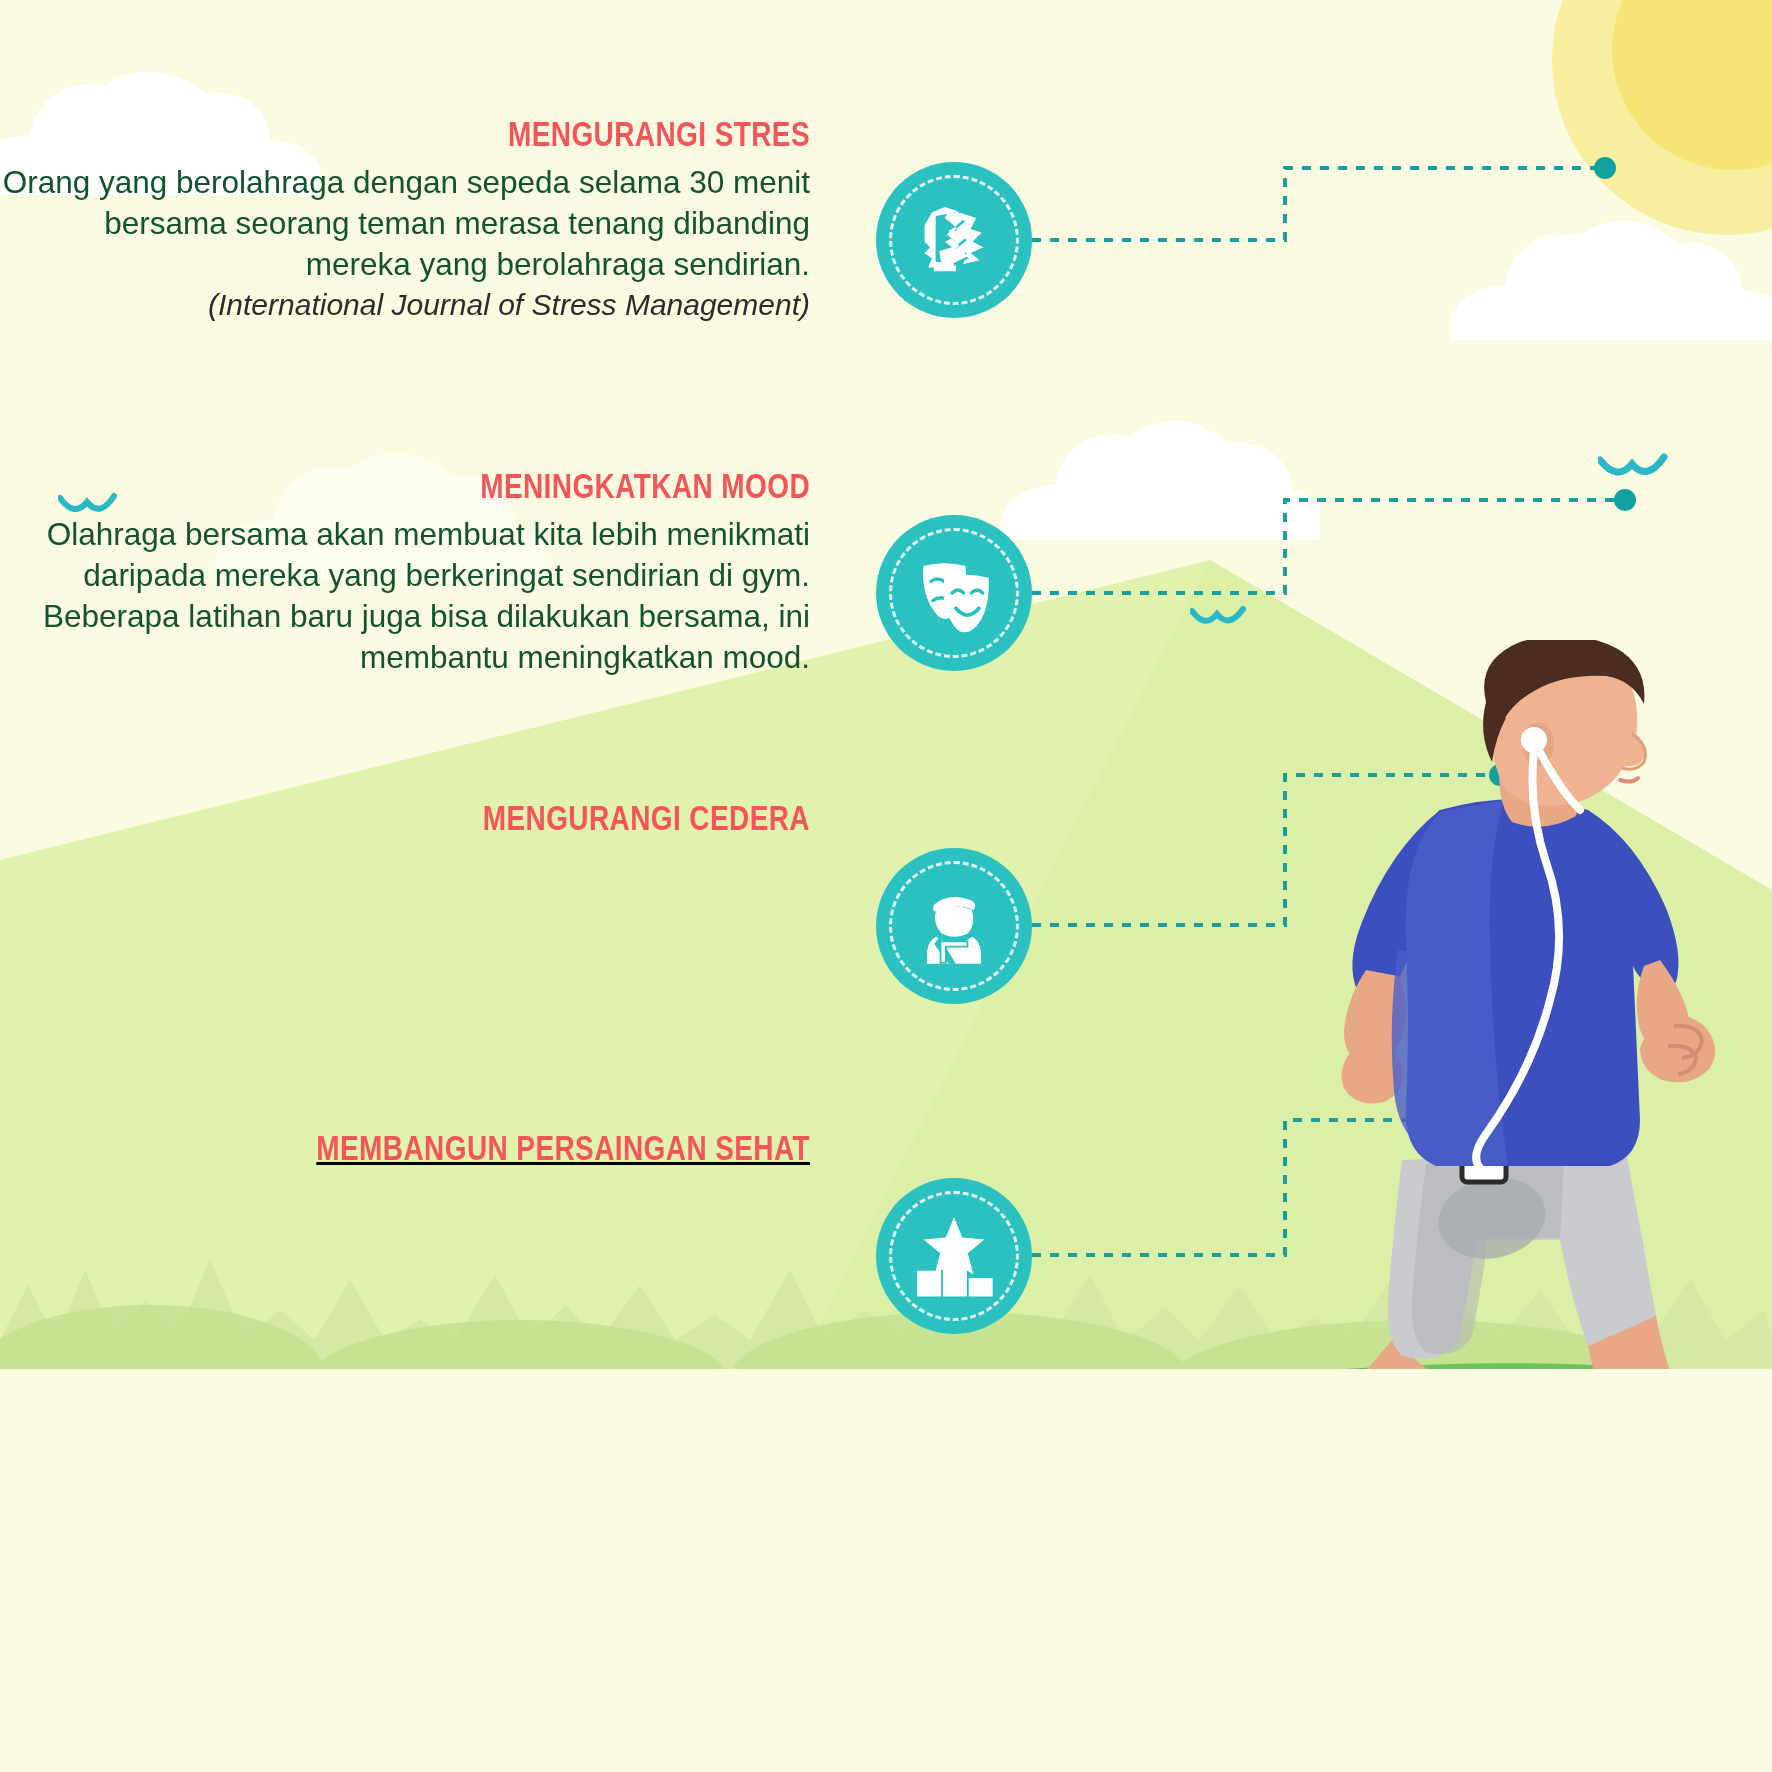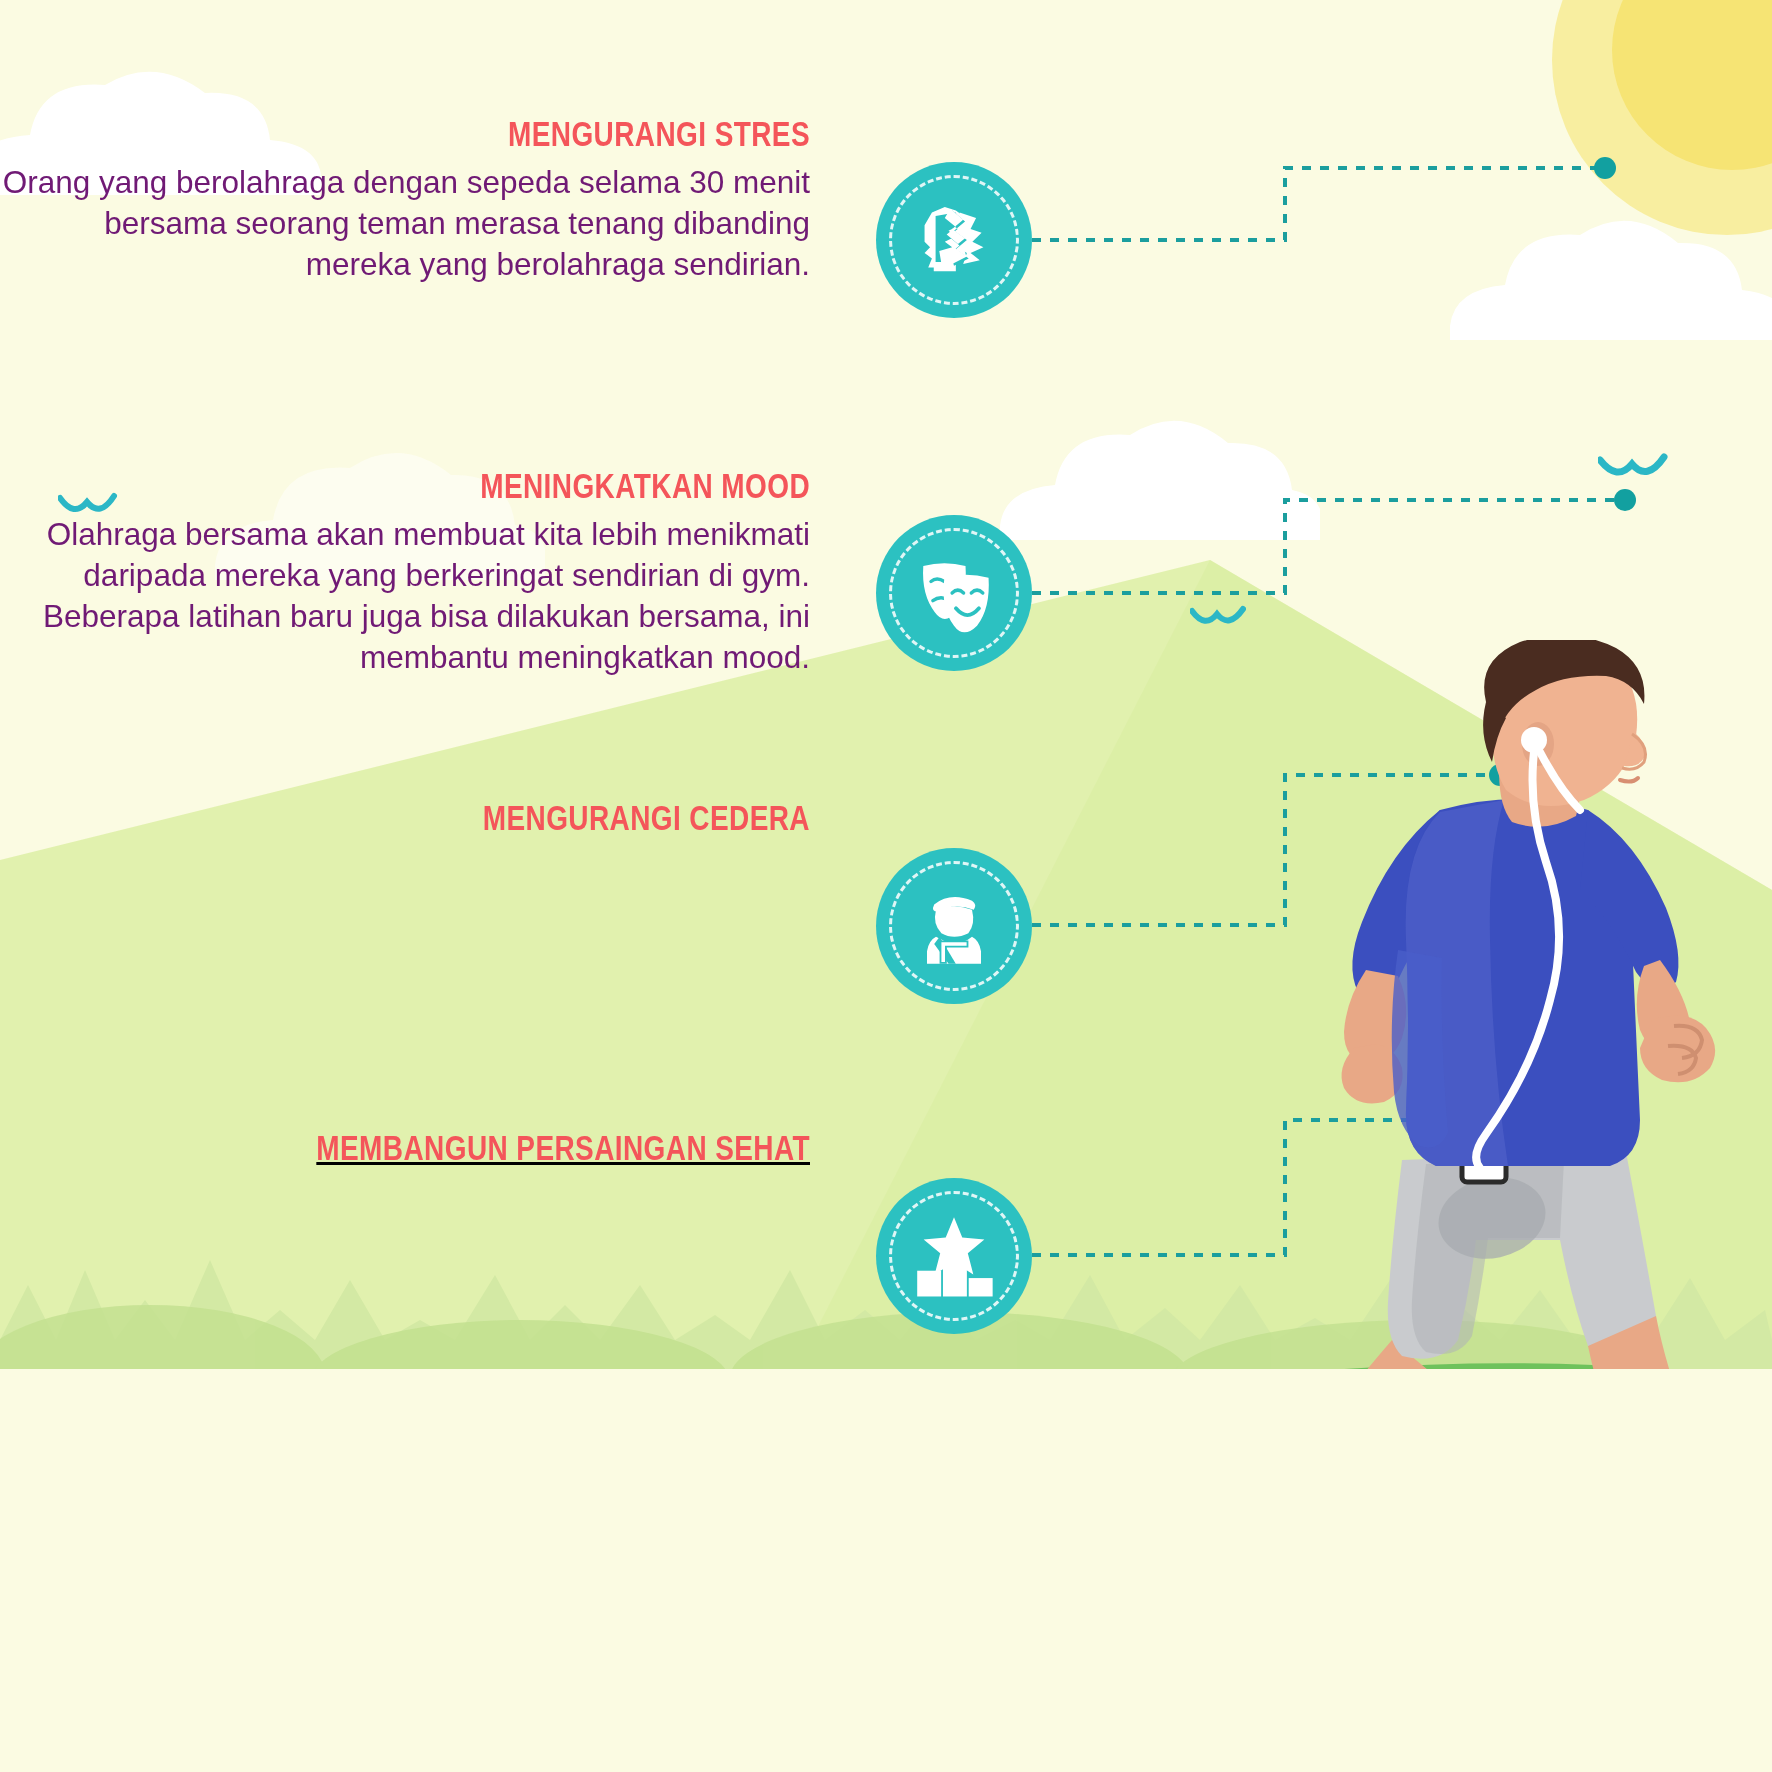--- a/index.html
+++ b/index.html
@@ -28,21 +28,21 @@
     font-weight:bold;
     font-size:35px;
     letter-spacing:0.5px;
     line-height:1.05;
     transform:scaleX(0.80);
     transform-origin:right center;
     white-space:nowrap;
     font-family:"Liberation Sans", sans-serif;
   }
   .block-body {
-    color:#701a75;
+    color:#14532d;
     font-size:31.5px;
     line-height:1.30;
     margin-top:9px;
     font-family:"Liberation Sans", sans-serif;
   }
   .block-source {
     color:#2c2c2c;
     font-size:30px;
     font-style:italic;
     line-height:1.3;
@@ -200,20 +200,21 @@
     <path d="M560,956 Q540,982 548,1004 Q560,1020 592,1016 L640,1000 Q650,988 640,976 L614,928 Z" fill="#dfe1e3"></path>
     <path d="M548,994 Q546,1012 572,1018 L632,1004 Q650,996 644,982 Z" fill="#8d9094"></path>
     <path d="M580,952 L604,948 M592,972 L616,966" stroke="#b9bcc0" stroke-width="7" stroke-linecap="round"></path>
   </svg>
 
   <div class="text-col">
 
     <div class="block" style="top:116px;">
       <div class="block-title">MENGURANGI STRES</div>
       <div class="block-body">Orang yang berolahraga dengan sepeda selama 30 menit bersama seorang teman merasa tenang dibanding mereka yang berolahraga sendirian.</div>
+      <div class="block-source">(International Journal of Stress Management)</div>
     </div>
 
     <div class="block" style="top:468px;">
       <div class="block-title">MENINGKATKAN MOOD</div>
       <div class="block-body">Olahraga bersama akan membuat kita lebih menikmati daripada mereka yang berkeringat sendirian di gym. Beberapa latihan baru juga bisa dilakukan bersama, ini membantu meningkatkan mood.</div>
     </div>
 
     <div class="block" style="top:800px;">
       <div class="block-title">MENGURANGI CEDERA</div>
     </div>

